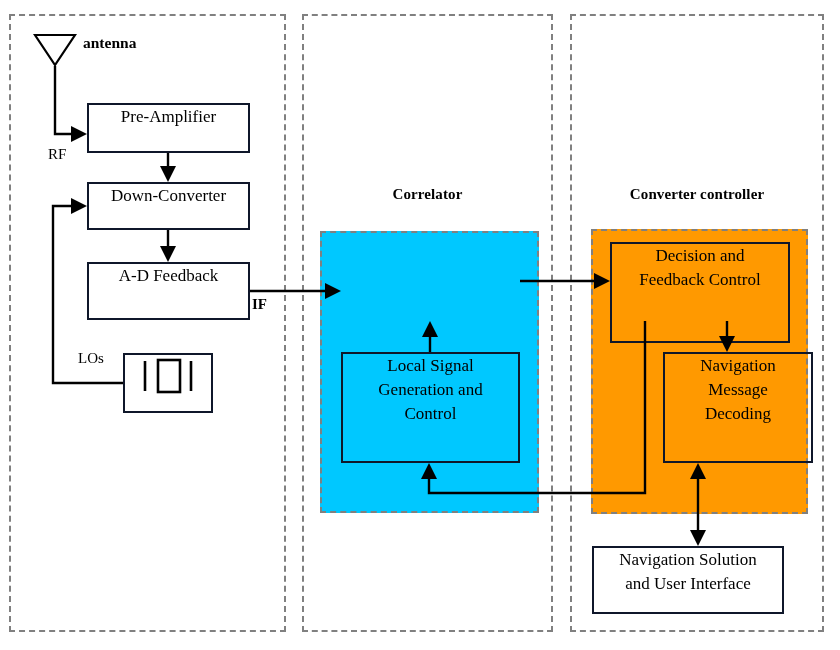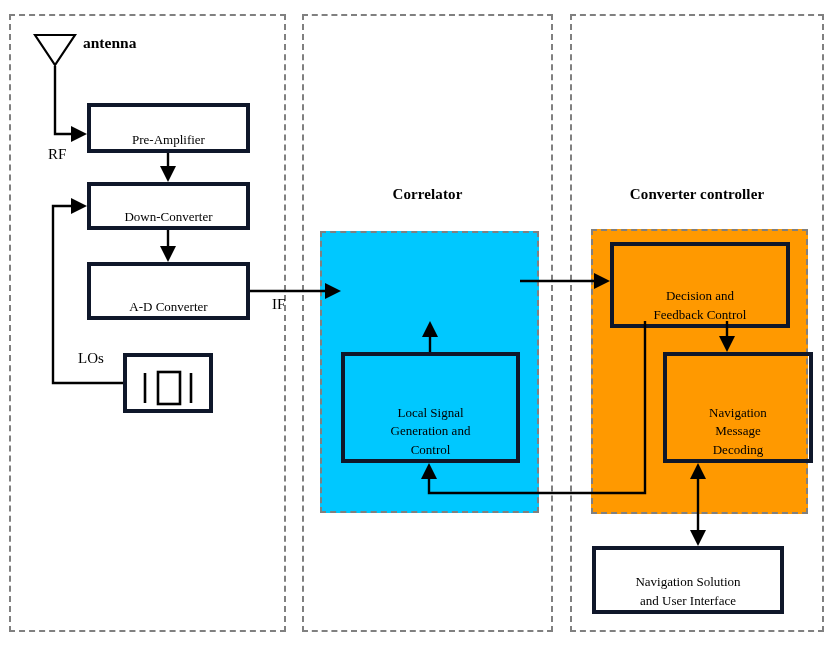--- a/index.html
+++ b/index.html
@@ -6,23 +6,23 @@
   body{width:840px;height:650px;position:relative;overflow:hidden;
        font-family:"Liberation Serif","DejaVu Serif",serif;color:#000;}
   #stage{position:absolute;left:0;top:0;width:840px;height:650px;}
 
   .panel{position:absolute;border:2px dashed #808080;box-sizing:border-box;background:transparent;}
 
   .tint{position:absolute;border:2px dashed #808080;box-sizing:border-box;}
   .tint.cyan{background:#00c8ff;}
   .tint.orange{background:#ff9900;}
 
-  .box{position:absolute;border:4px solid #0f172a;box-sizing:border-box;
-       display:flex;align-items:flex-end;justify-content:center;text-align:center;
-       font-size:13px;line-height:1.42;background:transparent;}
+  .box{position:absolute;border:2px solid #0f172a;box-sizing:border-box;
+       display:flex;align-items:flex-start;justify-content:center;text-align:center;
+       font-size:17px;line-height:1.42;background:transparent;}
   .box.white{background:#ffffff;}
   .box span{display:block;white-space:pre-line;}
 
   .grouptitle{position:absolute;font-weight:bold;font-size:15px;text-align:center;
               white-space:nowrap;letter-spacing:0.1px;}
 
   .lbl{position:absolute;font-size:15px;white-space:nowrap;}
   .lbl.bold{font-weight:bold;font-size:15.5px;}
 
   svg.overlay{position:absolute;left:0;top:0;width:840px;height:650px;overflow:visible;}
@@ -53,56 +53,56 @@
 
   <div class="box white" style="left:87px;top:103px;width:163px;height:50px;">
     <span>Pre-Amplifier</span>
   </div>
 
   <div class="box white" style="left:87px;top:182px;width:163px;height:48px;">
     <span>Down-Converter</span>
   </div>
 
   <div class="box white" style="left:87px;top:262px;width:163px;height:58px;">
-    <span>A-D Converter</span>
+    <span>A-D Feedback</span>
   </div>
 
   <div class="box white" style="left:123px;top:353px;width:90px;height:60px;">
     <svg class="osc" style="width:60px;height:42px;">
       <line x1="7" y1="6" x2="7" y2="36"></line>
       <rect x="20" y="5" width="22" height="32"></rect>
       <line x1="53" y1="6" x2="53" y2="36"></line>
     </svg>
   </div>
 
 
   <div class="box" style="left:341px;top:352px;width:179px;height:111px;">
     <span>Local Signal
 Generation and
 Control</span>
   </div>
 
-  <div class="box" style="left:610px;top:242px;width:180px;height:86px;">
+  <div class="box" style="left:610px;top:242px;width:180px;height:101px;">
     <span>Decision and
 Feedback Control</span>
   </div>
 
   <div class="box" style="left:663px;top:352px;width:150px;height:111px;">
     <span>Navigation
 Message
 Decoding</span>
   </div>
 
   <div class="box white" style="left:592px;top:546px;width:192px;height:68px;">
     <span>Navigation Solution
 and User Interface</span>
   </div>
 
   <div class="lbl" style="left:48px;top:146px;font-family:Liberation Serif, serif;">RF</div>
-  <div class="lbl" style="left:272px;top:296px;">IF</div>
+  <div class="lbl" style="left:252px;top:296px;font-weight:bold;">IF</div>
   <div class="lbl" style="left:78px;top:350px;">LOs</div>
 
   <svg class="overlay">
 
     <polyline points="55,66 55,134 79,134"></polyline>
     <polygon points="87,134 71,126 71,142"></polygon>
 
     <line x1="168" y1="153" x2="168" y2="174"></line>
     <polygon points="168,182 160,166 176,166"></polygon>
 

